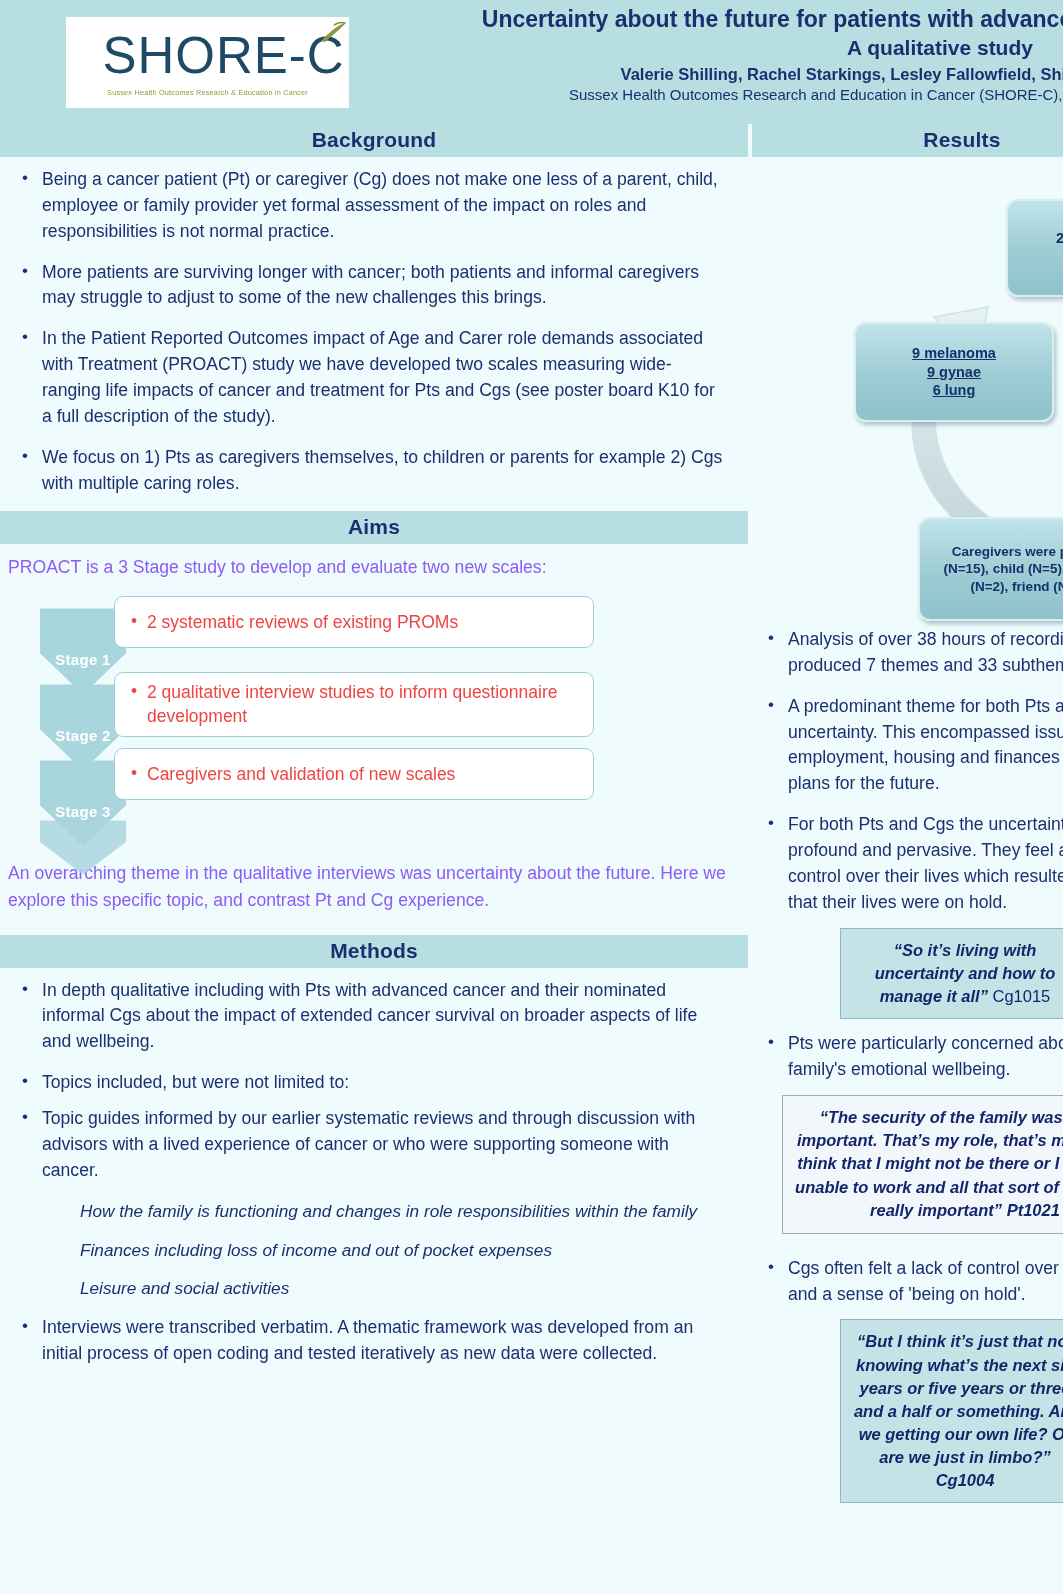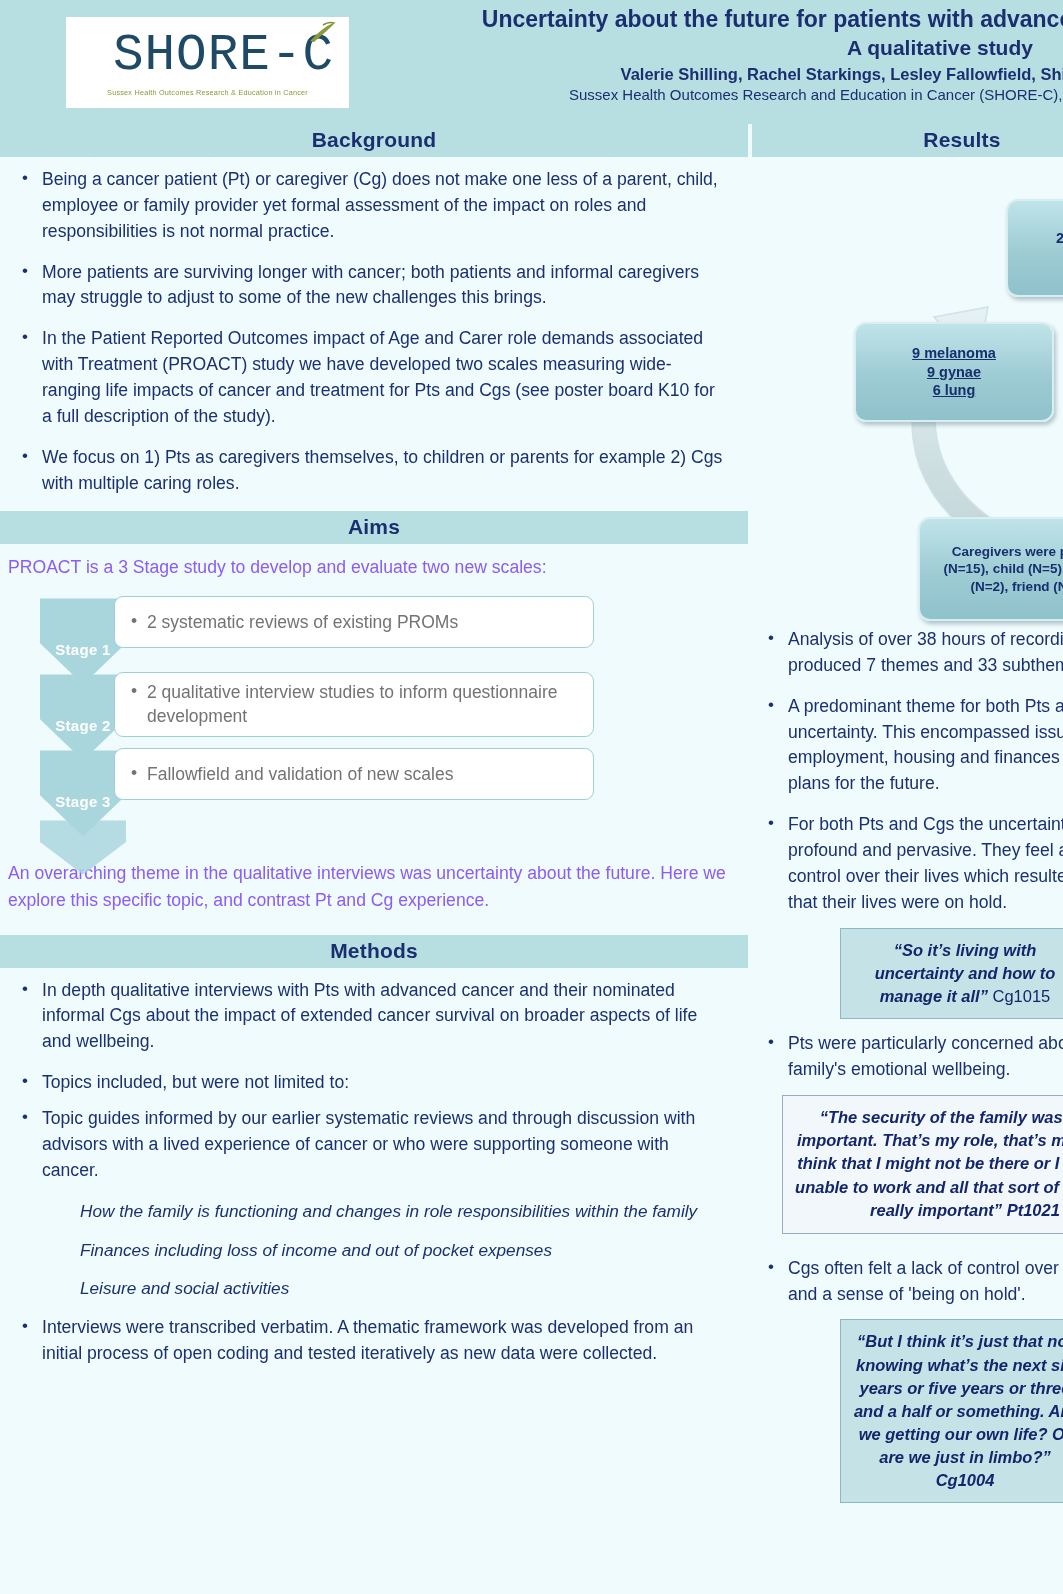--- a/index.html
+++ b/index.html
@@ -39,21 +39,21 @@
     width: 283px;
     height: 91px;
     background: #ffffff;
     display: flex;
     flex-direction: column;
     align-items: center;
     justify-content: center;
   }
   .logo-wordmark {
     position: relative;
-    font-family: Liberation Mono, monospace;
+    font-family: Liberation Sans, sans-serif;
     font-size: 51px;
     letter-spacing: 1px;
     color: #1f4a66;
     font-weight: 400;
     line-height: 1;
     margin-top: 2px;
     margin-left: 32px;
   }
   .logo-swoosh {
     position: absolute;
@@ -177,21 +177,21 @@
     width: 600px;
   }
   .stage-row {
     position: relative;
     height: 76px;
     margin-bottom: 0px;
   }
   .chevron {
     position: absolute;
     left: 0;
-    top: 6px;
+    top: 16px;
     width: 86px;
     height: 86px;
     background: #a9d6dd;
     clip-path: polygon(0 0, 100% 0, 100% 52%, 50% 100%, 0 52%);
     display: flex;
     align-items: flex-end;
     justify-content: center;
   }
   .chevron span {
     color: #ffffff;
@@ -211,21 +211,21 @@
     border-radius: 9px;
     box-sizing: border-box;
     display: flex;
     align-items: center;
     padding: 8px 12px 8px 16px;
   }
   .stage-box p {
     margin: 0;
     font-size: 17.5px;
     line-height: 1.32;
-    color: #737373;
+    color: #ef4444;
     position: relative;
     padding-left: 16px;
   }
   .stage-box p:before {
     content: "•";
     position: absolute;
     left: 0;
     top: -1px;
   }
   .chevron-tail {
@@ -391,32 +391,32 @@
           </div>
           <div class="stage-box">
             <p>2 qualitative interview studies to inform questionnaire development</p>
           </div>
         </div>
         <div class="stage-row">
           <div class="chevron">
             <span>Stage 3</span>
           </div>
           <div class="stage-box">
-            <p>Fallowfield and validation of new scales</p>
+            <p>Caregivers and validation of new scales</p>
           </div>
         </div>
         <div class="chevron-tail"></div>
       </div>
 
       <p class="plain-para" style="margin-top:40px;">An overarching theme in the qualitative interviews was uncertainty about the future. Here we explore this specific topic, and contrast Pt and Cg experience.</p>
 
       <div class="section-bar" style="margin-top:22px;">Methods</div>
 
       <ul class="bullets">
-        <li>In depth qualitative interviews with Pts with advanced cancer and their nominated informal Cgs about the impact of extended cancer survival on broader aspects of life and wellbeing.</li>
+        <li>In depth qualitative including with Pts with advanced cancer and their nominated informal Cgs about the impact of extended cancer survival on broader aspects of life and wellbeing.</li>
         <li style="margin-bottom:10px;">Topics included, but were not limited to:</li>
         <li>Topic guides informed by our earlier systematic reviews and through discussion with advisors with a lived experience of cancer or who were supporting someone with cancer.</li>
       </ul>
 
       <div>
         <div class="sub-italic">How the family is functioning and changes in role responsibilities within the family</div>
         <div class="sub-italic">Finances including loss of income and out of pocket expenses</div>
         <div class="sub-italic">Leisure and social activities</div>
       </div>
 

